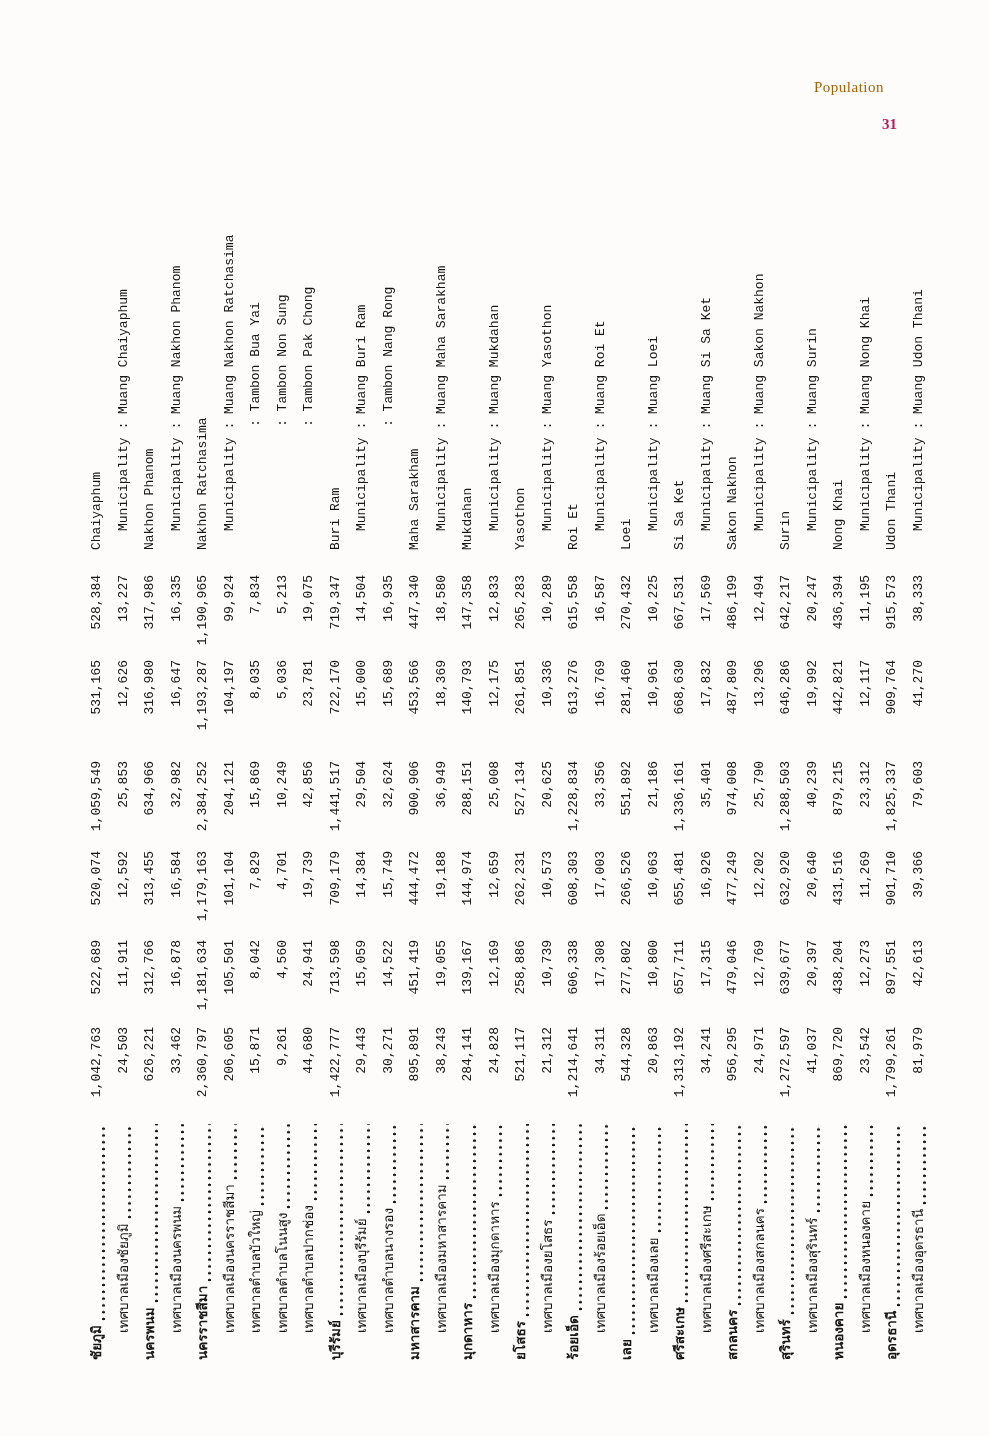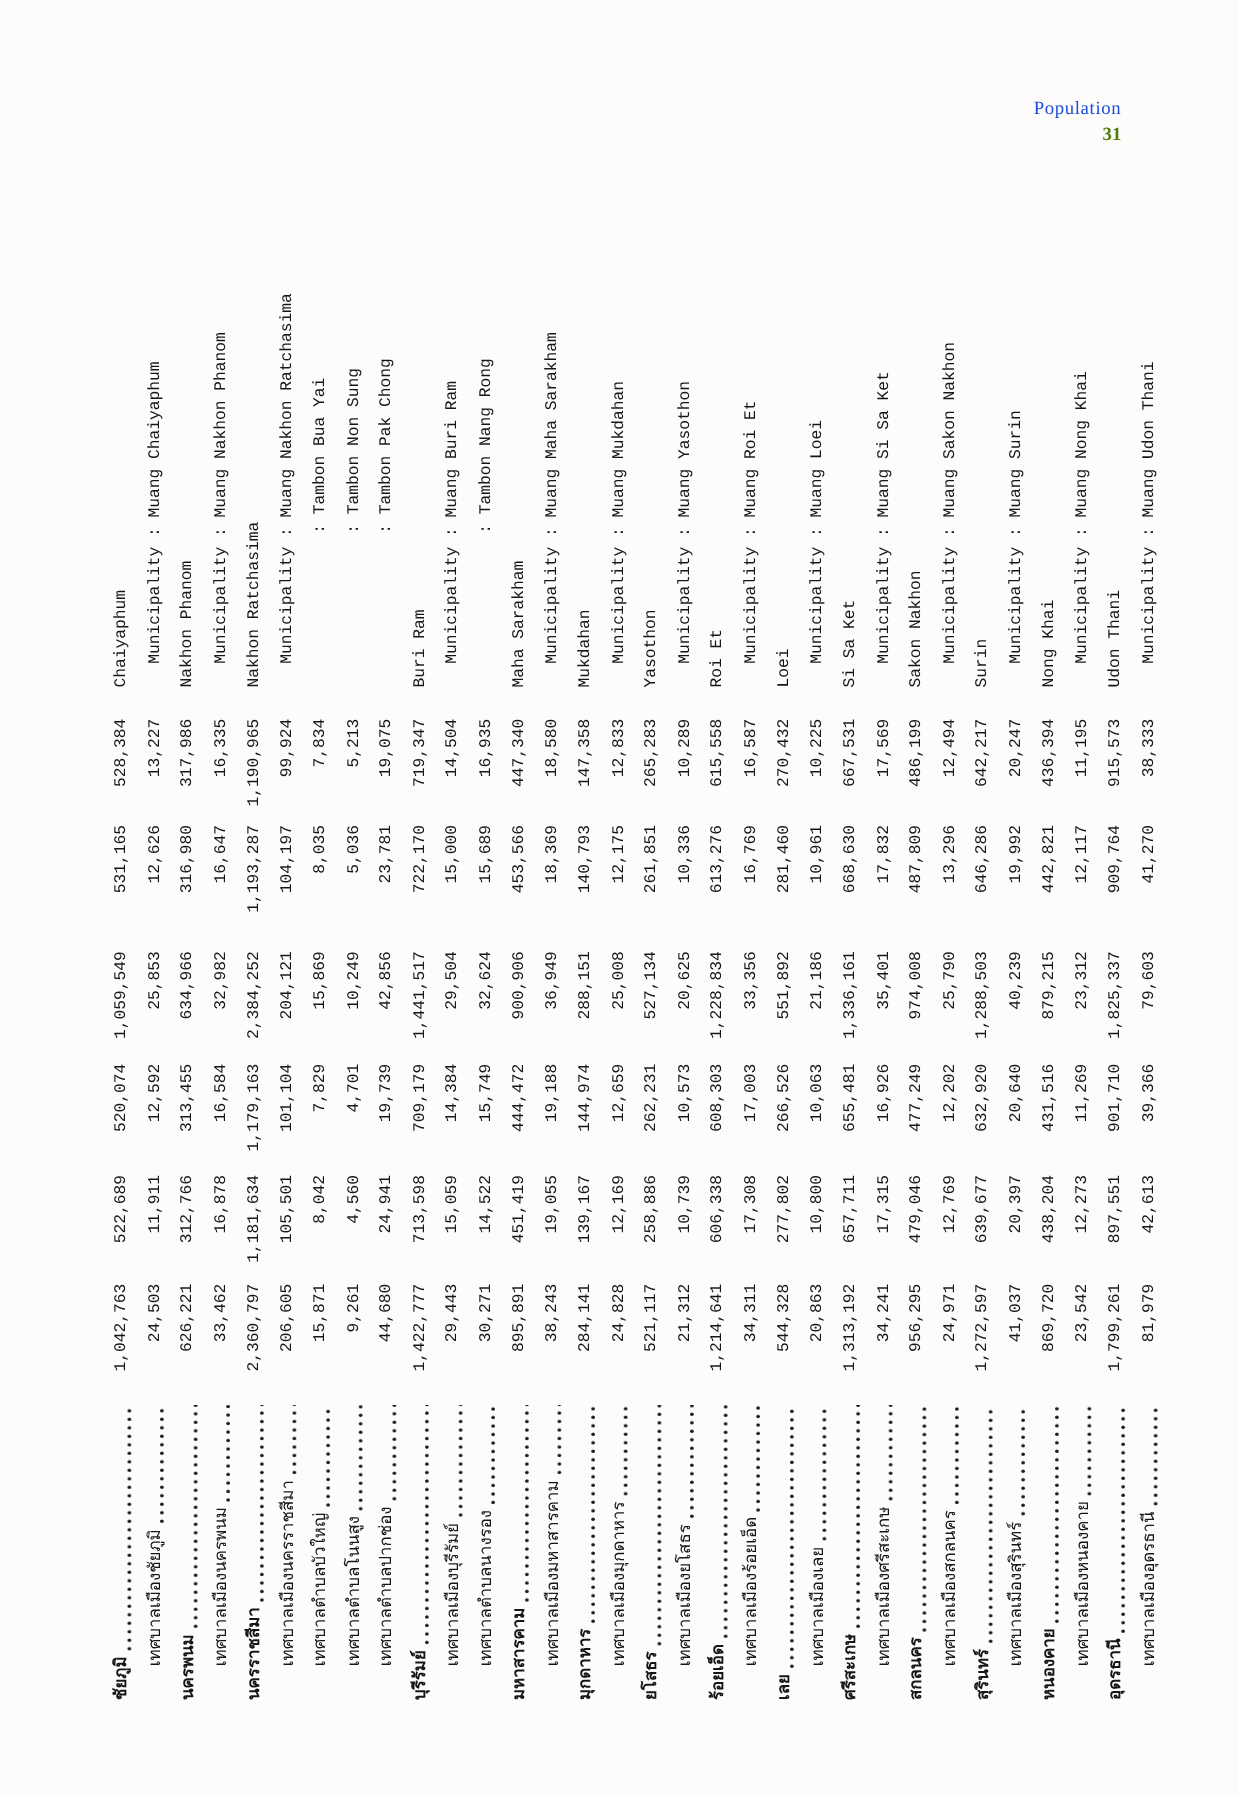--- a/index.html
+++ b/index.html
@@ -6,26 +6,26 @@
   body {
     width:990px; height:1436px; position:relative; overflow:hidden;
     background:#ffffff;
     font-family:"Liberation Mono", monospace;
   }
   .page {
     position:absolute; inset:0; background:#fdfcfa; color:#141414;
   }
   
   .hdr-title {
-    position:absolute; top:79px; right:93px;
-    font:15px "Liberation Serif", serif; letter-spacing:.5px; color:#1d4ed8;
+    position:absolute; top:79px; right:106px;
+    font:15px "Liberation Serif", serif; letter-spacing:.5px; color:#a16207;
   }
   .hdr-pageno {
-    position:absolute; top:100px; right:93px;
-    font:15px "Liberation Serif", serif; font-weight:bold; color:#4d7c0f;
+    position:absolute; top:116px; right:93px;
+    font:15px "Liberation Serif", serif; font-weight:bold; color:#be185d;
   }
   
   .rotated {
     position:absolute; top:0; left:0;
     width:1436px; height:990px;
     transform-origin:0 0;
     transform: translateY(1436px) rotate(-90deg);
   }
   .rows { position:absolute; left:0; top:84px; width:1436px; }
   .row {

